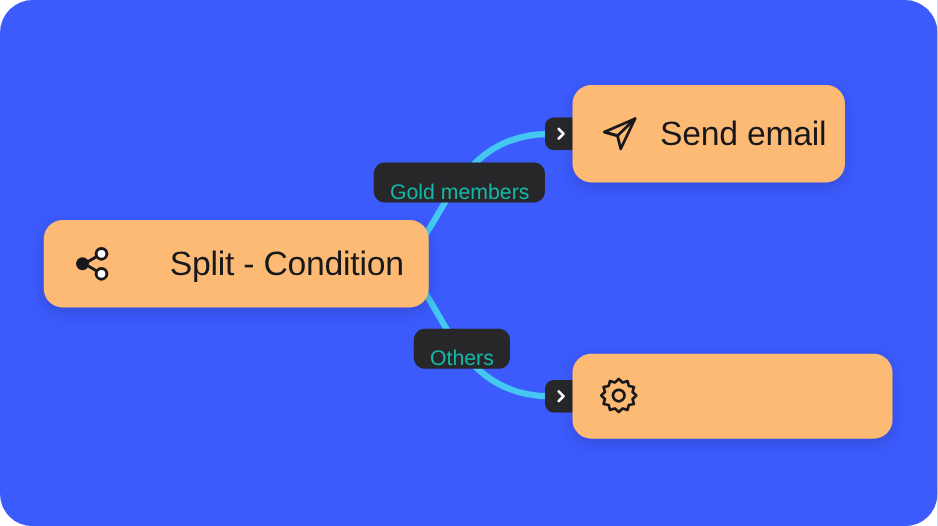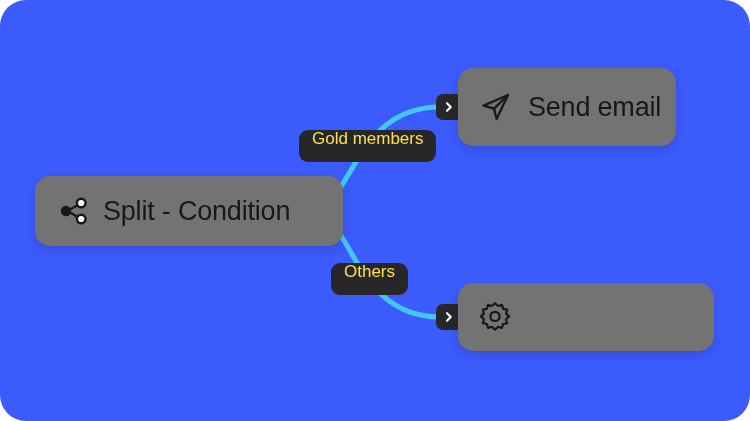--- a/index.html
+++ b/index.html
@@ -31,25 +31,26 @@
     width: 750px;
     height: 421px;
     pointer-events: none;
   }
 
   
   .node {
     position: absolute;
     display: flex;
     align-items: center;
-    background: #737373;
+    background: #fdba74;
     border-radius: 15px;
     box-shadow: 0 4px 10px rgba(13, 24, 84, 0.20);
     box-sizing: border-box;
     white-space: nowrap;
+    justify-content: space-between;
   }
   .node .node-icon {
     display: flex;
     align-items: center;
     justify-content: center;
     flex: 0 0 auto;
   }
   .node .node-label {
     color: #17181c;
     font-size: 27px;
@@ -85,24 +86,24 @@
     height: 68px;
     padding: 0 18px 0 20px;
   }
   #node-custom-action .node-icon { width: 34px; height: 34px; }
   #node-custom-action .node-label { margin-left: 14px; }
 
   
   .branch-chip {
     position: absolute;
     display: flex;
-    align-items: flex-start;
+    align-items: flex-end;
     justify-content: center;
     background: #27272a;
-    color: #fde047;
+    color: #14b8a6;
     border-radius: 9px;
     font-size: 17px;
     line-height: 1;
     padding: 0 13px;
     height: 32px;
     box-sizing: border-box;
     white-space: nowrap;
   }
   #chip-gold-members { left: 299px; top: 130px; }
   #chip-others { left: 331px; top: 263px; }

